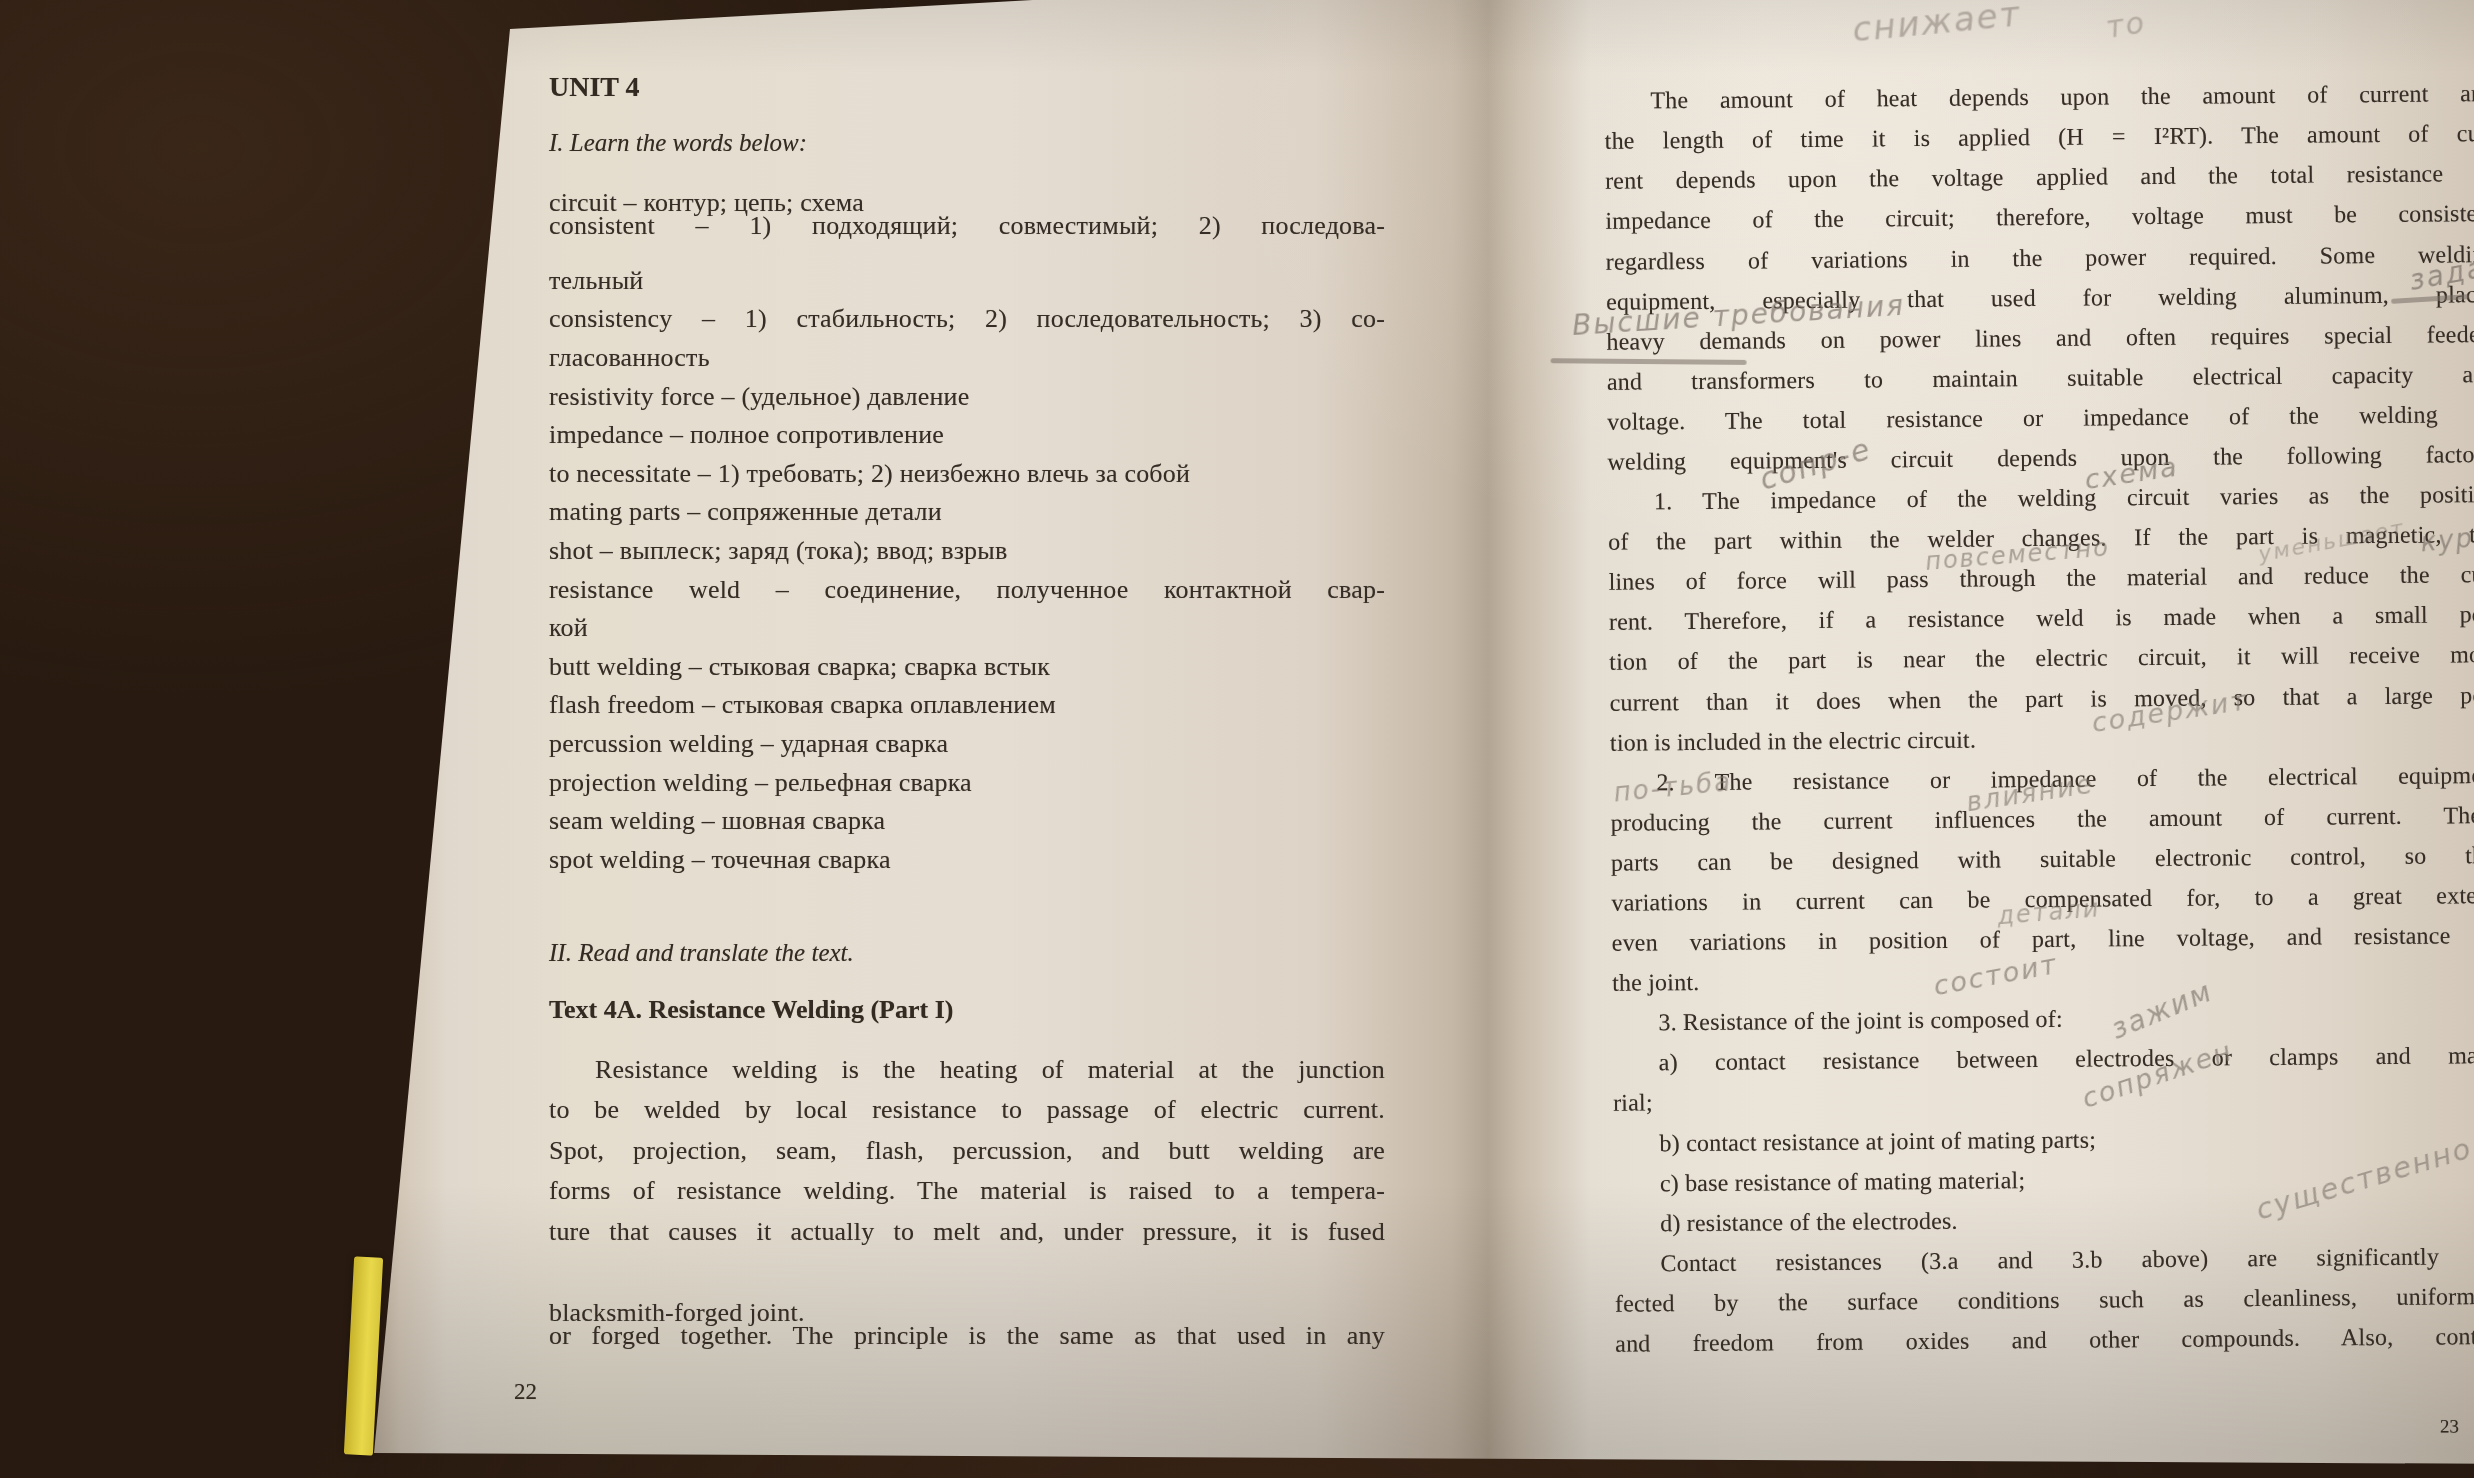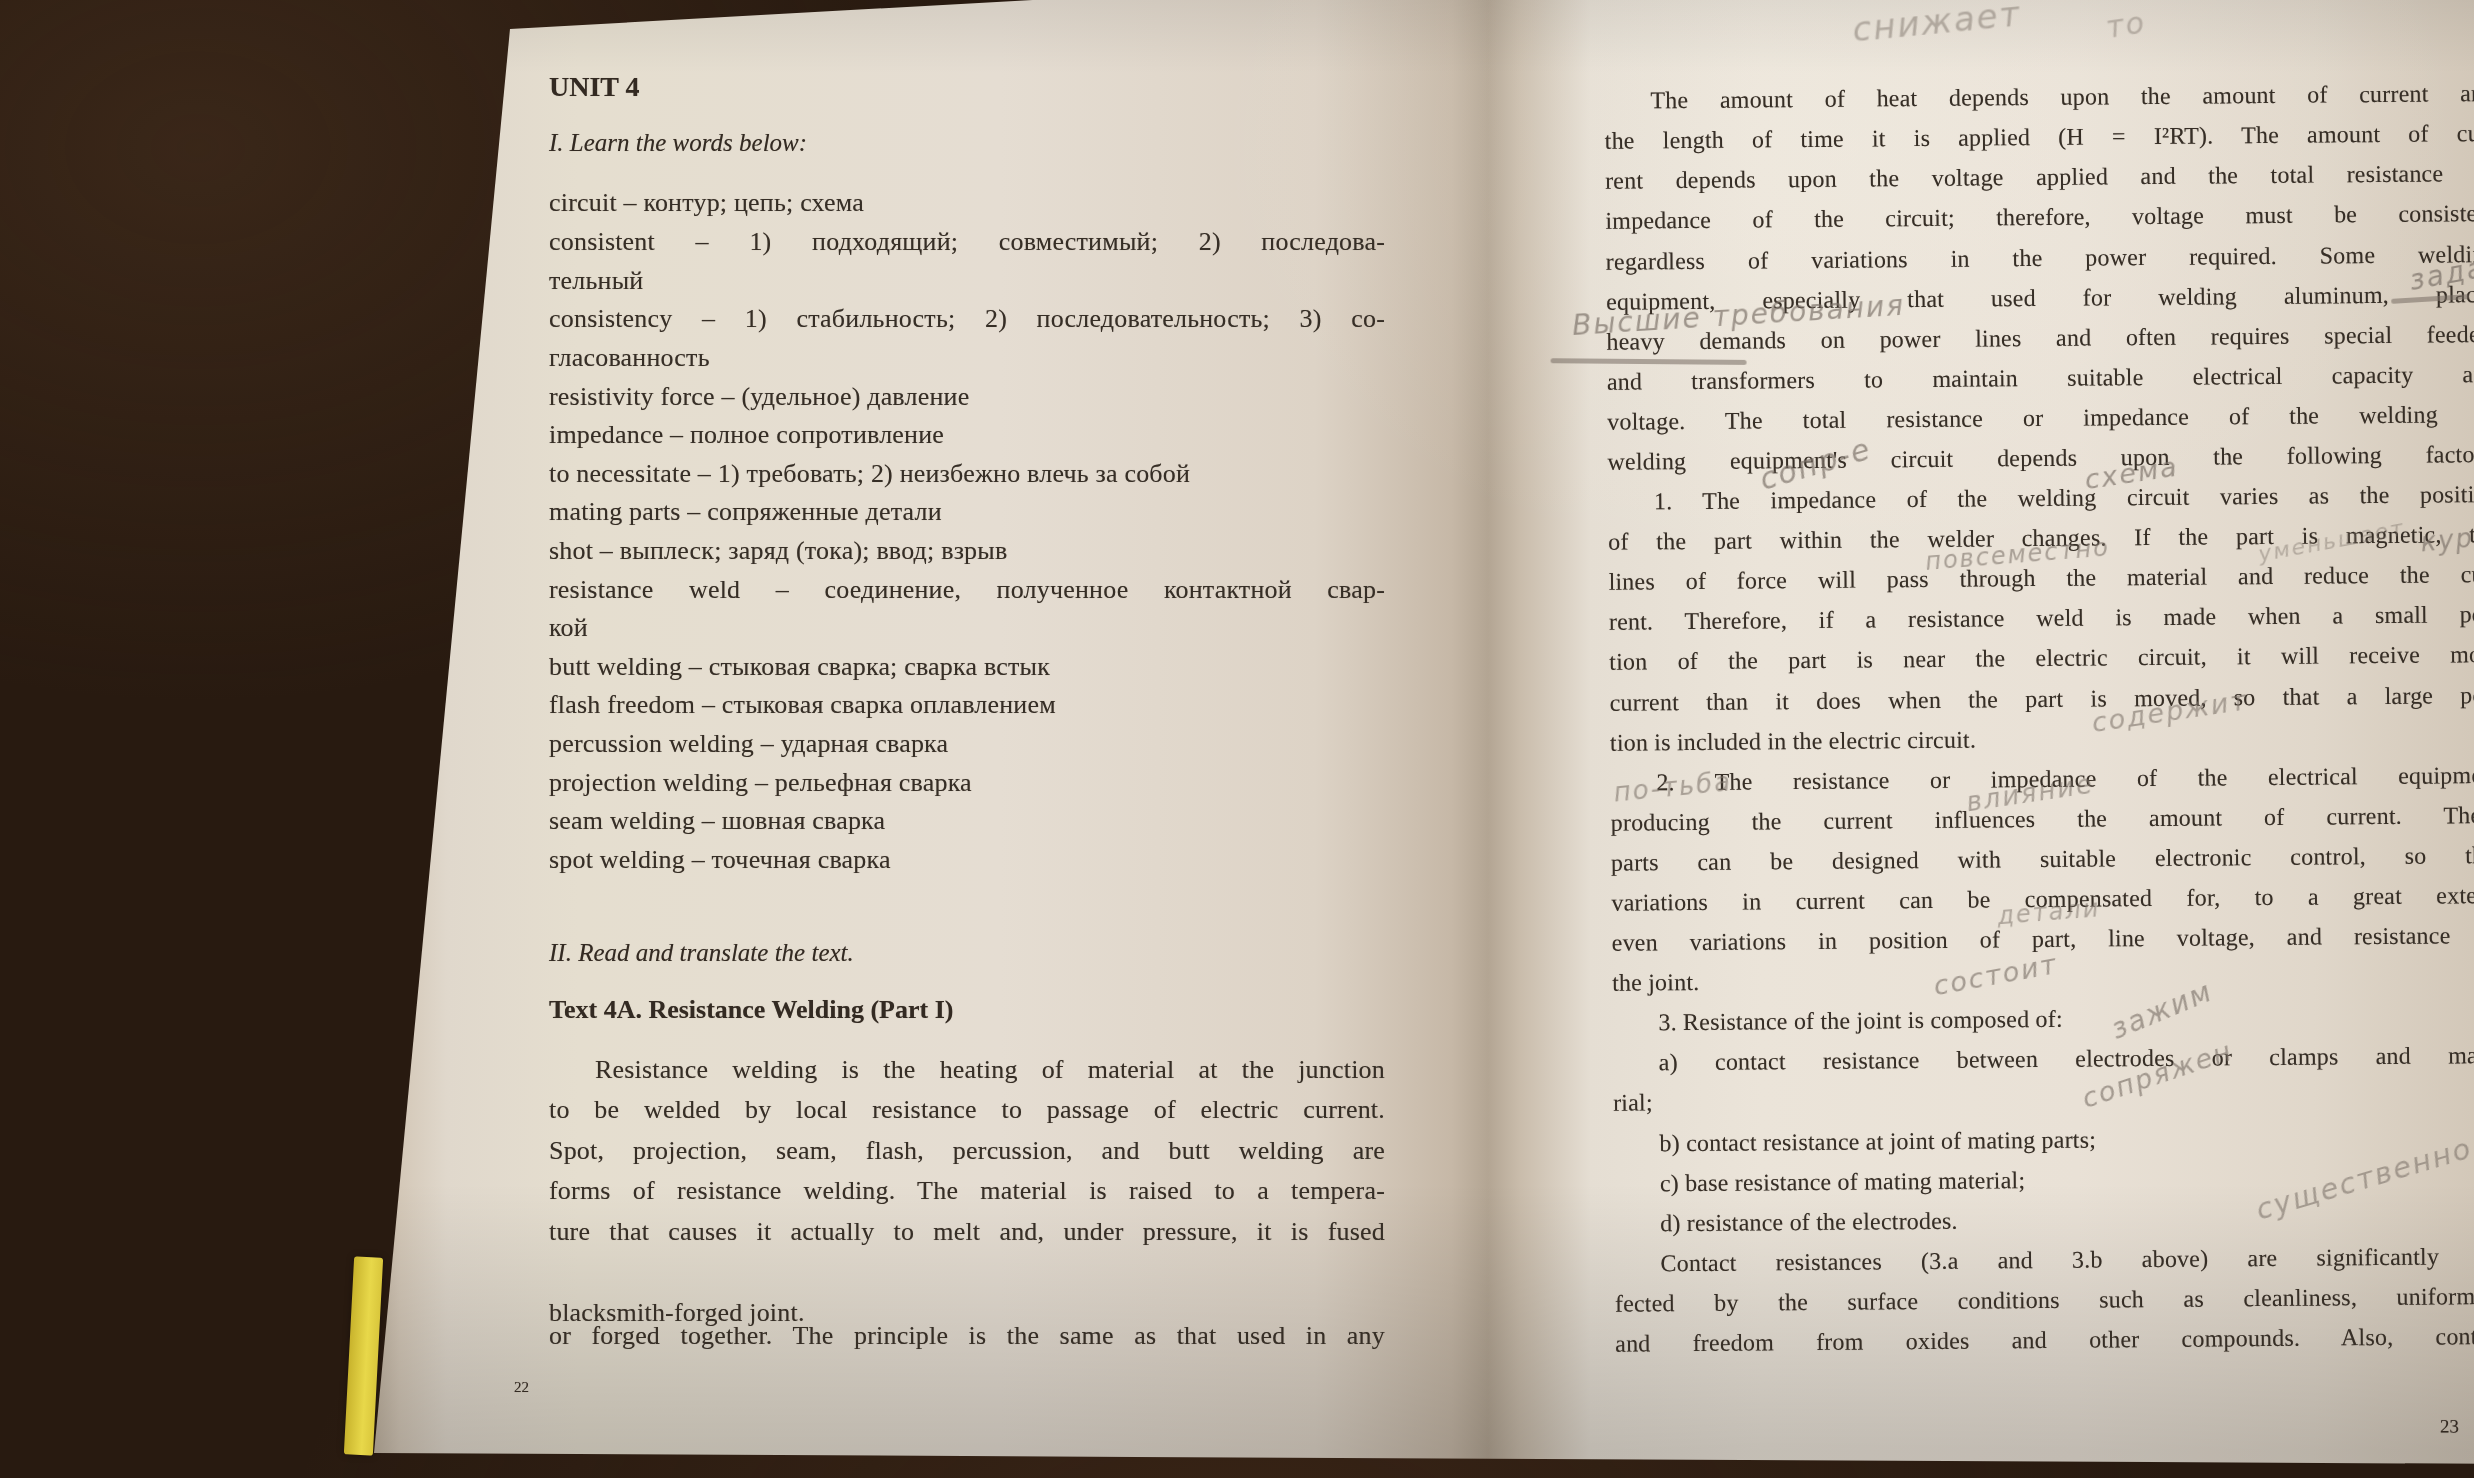--- a/index.html
+++ b/index.html
@@ -65,21 +65,21 @@
 <div class="yellow-edge"></div>
 
 <div class="book">
 
   <div class="page left-col" style="left:470px;top:40px;width:940px;height:1425px;">
     <div class="heading" style="left:79px;top:31px;font-size:28px;font-weight:bold;">UNIT 4</div>
     <div class="heading" style="left:79px;top:89px;font-size:25px;font-style:italic;">I. Learn the words below:</div>
 
     <div>
         <div class="tline short" style="top: 149px;">circuit – контур; цепь; схема</div>
-        <div class="tline" style="top: 188px;">consistent – 1) подходящий; совместимый; 2) последова-</div>
+        <div class="tline" style="top: 172px;">consistent – 1) подходящий; совместимый; 2) последова-</div>
         <div class="tline short" style="top: 227px;">тельный</div>
         <div class="tline" style="top: 265px;">consistency – 1) стабильность; 2) последовательность; 3) со-</div>
         <div class="tline short" style="top: 304px;">гласованность</div>
         <div class="tline short" style="top: 343px;">resistivity force – (удельное) давление</div>
         <div class="tline short" style="top: 381px;">impedance – полное сопротивление</div>
         <div class="tline short" style="top: 420px;">to necessitate – 1) требовать; 2) неизбежно влечь за собой</div>
         <div class="tline short" style="top: 458px;">mating parts – сопряженные детали</div>
         <div class="tline short" style="top: 497px;">shot – выплеск; заряд (тока); ввод; взрыв</div>
         <div class="tline" style="top: 536px;">resistance weld – соединение, полученное контактной свар-</div>
         <div class="tline short" style="top: 574px;">кой</div>
@@ -97,21 +97,21 @@
     <div>
         <div class="tline indent" style="top: 1016px;">Resistance welding is the heating of material at the junction</div>
         <div class="tline" style="top: 1056px;">to be welded by local resistance to passage of electric current.</div>
         <div class="tline" style="top: 1097px;">Spot, projection, seam, flash, percussion, and butt welding are</div>
         <div class="tline" style="top: 1137px;">forms of resistance welding. The material is raised to a tempera-</div>
         <div class="tline" style="top: 1178px;">ture that causes it actually to melt and, under pressure, it is fused</div>
         <div class="tline" style="top: 1282px;">or forged together. The principle is the same as that used in any</div>
         <div class="tline short" style="top: 1259px;">blacksmith-forged joint.</div>
       </div>
 
-    <div class="heading" style="left:44px;top:1339px;font-size:15px;">22</div>
+    <div class="heading" style="left:44px;top:1339px;font-size:23px;">22</div>
   </div>
 
   <div class="page right-col" style="left:1574px;top:59px;width:980px;height:1420px;transform:rotate(-0.5deg);transform-origin:0 0;">
     <div>
         <div class="tline indent" style="top: 28px;">The amount of heat depends upon the amount of current and</div>
         <div class="tline" style="top: 68px;">the length of time it is applied (H = I²RT). The amount of cur-</div>
         <div class="tline" style="top: 108px;">rent depends upon the voltage applied and the total resistance or</div>
         <div class="tline" style="top: 148px;">impedance of the circuit; therefore, voltage must be consistent</div>
         <div class="tline" style="top: 189px;">regardless of variations in the power required. Some welding</div>
         <div class="tline" style="top: 229px;">equipment, especially that used for welding aluminum, places</div>

